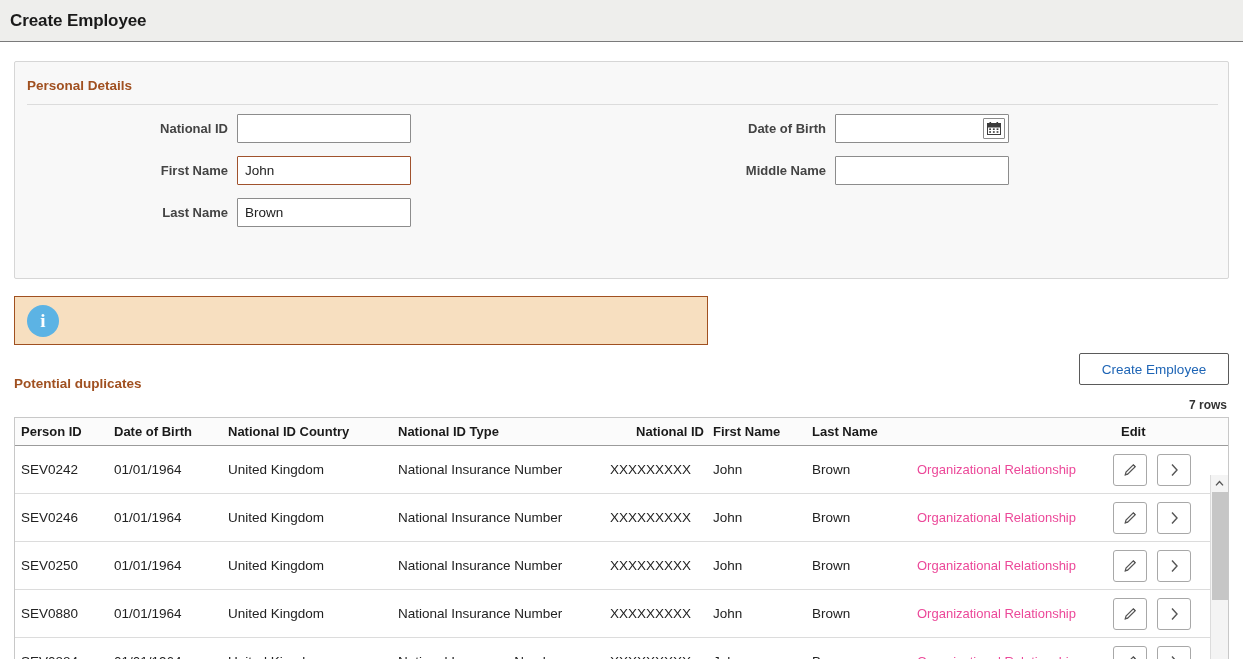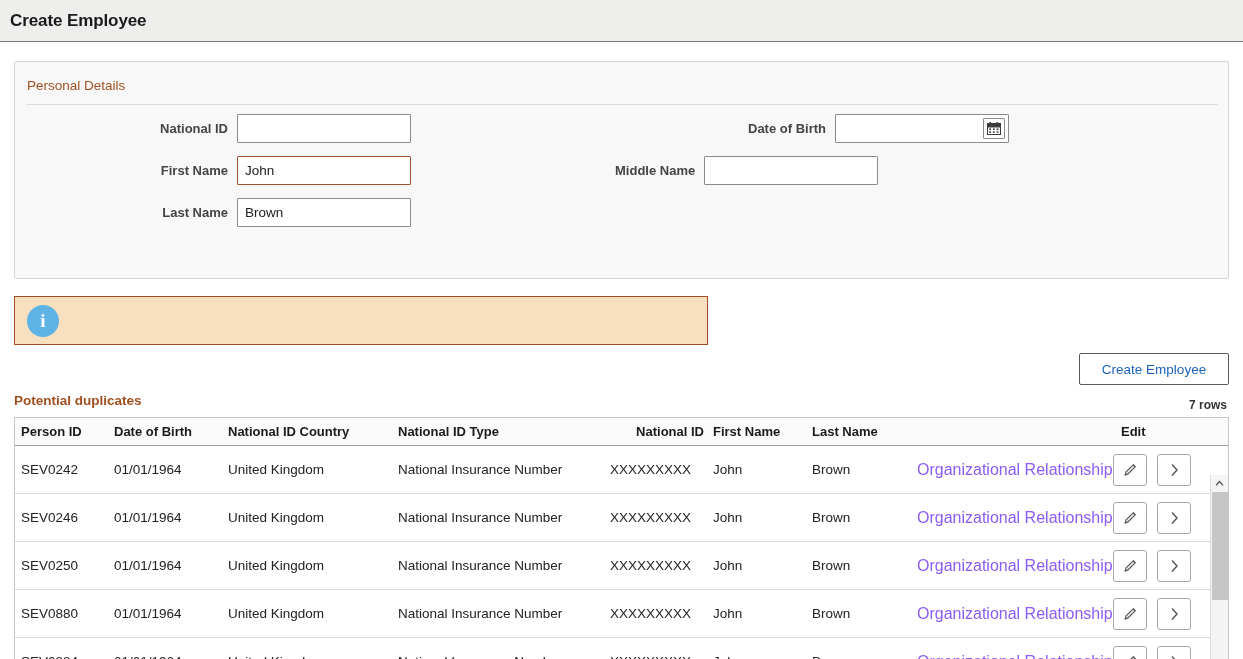--- a/index.html
+++ b/index.html
@@ -33,21 +33,21 @@
     left: 14px; top: 61px;
     width: 1215px; height: 218px;
     background: #f8f8f8;
     border: 1px solid #d6d6d6;
     border-radius: 2px;
   }
   #personal-legend {
     position: absolute;
     left: 12px; top: 16px;
     font-size: 13.5px;
-    font-weight: normal;
+    font-weight: bold;
     color: #a05020;
   }
   #personal-rule {
     position: absolute;
     left: 12px; top: 42px;
     width: 1191px; height: 1px;
     background: #dcdcdc;
   }
 
   .field-row {
@@ -151,21 +151,21 @@
     border-radius: 2px;
     font-family: "Liberation Sans", sans-serif;
     font-size: 13.5px;
     color: #1d64b5;
     cursor: pointer;
   }
 
   
   #grid-caption {
     position: absolute;
-    left: 14px; top: 393px;
+    left: 14px; top: 376px;
     font-size: 13.5px;
     font-weight: bold;
     color: #a05020;
   }
   #row-count {
     position: absolute;
     right: 16px; top: 398px;
     font-size: 12px;
     font-weight: bold;
     color: #333333;
@@ -224,22 +224,22 @@
   .c-last     { width: 105px; }
   .c-orgrel   { width: 196px; }
   .c-edit     { width: 98px;  display: flex; align-items: center; gap: 10px; }
 
   
   #grid-head .c-natid { width: 103px; text-align: right; padding-right: 9px; }
   #grid-body .c-natid { width: 103px; }
   #grid-head .c-edit  { padding-left: 8px; }
 
   .org-link {
-    color: #8b5cf6;
-    font-size: 16px;
+    color: #ec4899;
+    font-size: 13px;
     text-decoration: none;
     cursor: pointer;
   }
   .icon-button {
     width: 34px; height: 32px;
     border: 1px solid #a8a8a8;
     border-radius: 3px;
     background: #ffffff;
     display: flex;
     align-items: center;
@@ -323,21 +323,21 @@
           <rect x="5.9" y="6.4" width="1.8" height="1.6" fill="#3c3c3c"></rect>
           <rect x="9.6" y="6.4" width="1.8" height="1.6" fill="#3c3c3c"></rect>
           <rect x="2.2" y="9.2" width="1.8" height="1.6" fill="#3c3c3c"></rect>
           <rect x="5.9" y="9.2" width="1.8" height="1.6" fill="#3c3c3c"></rect>
           <rect x="9.6" y="9.2" width="1.8" height="1.6" fill="#3c3c3c"></rect>
         </svg>
       </span>
     </span>
   </div>
 
-  <div class="field-row" style="left:600px; top:94px; width:394px; ">
+  <div class="field-row" style="left:600px; top:94px; width:394px; justify-content:flex-end;">
     <span class="field-label">Middle Name</span>
     <input class="field-input" style="width: 174px;" type="text" value="">
   </div>
 </div>
 
 <div id="info-bar">
   <div id="info-icon">i</div>
 </div>
 
 <button id="create-employee-button">Create Employee</button>

